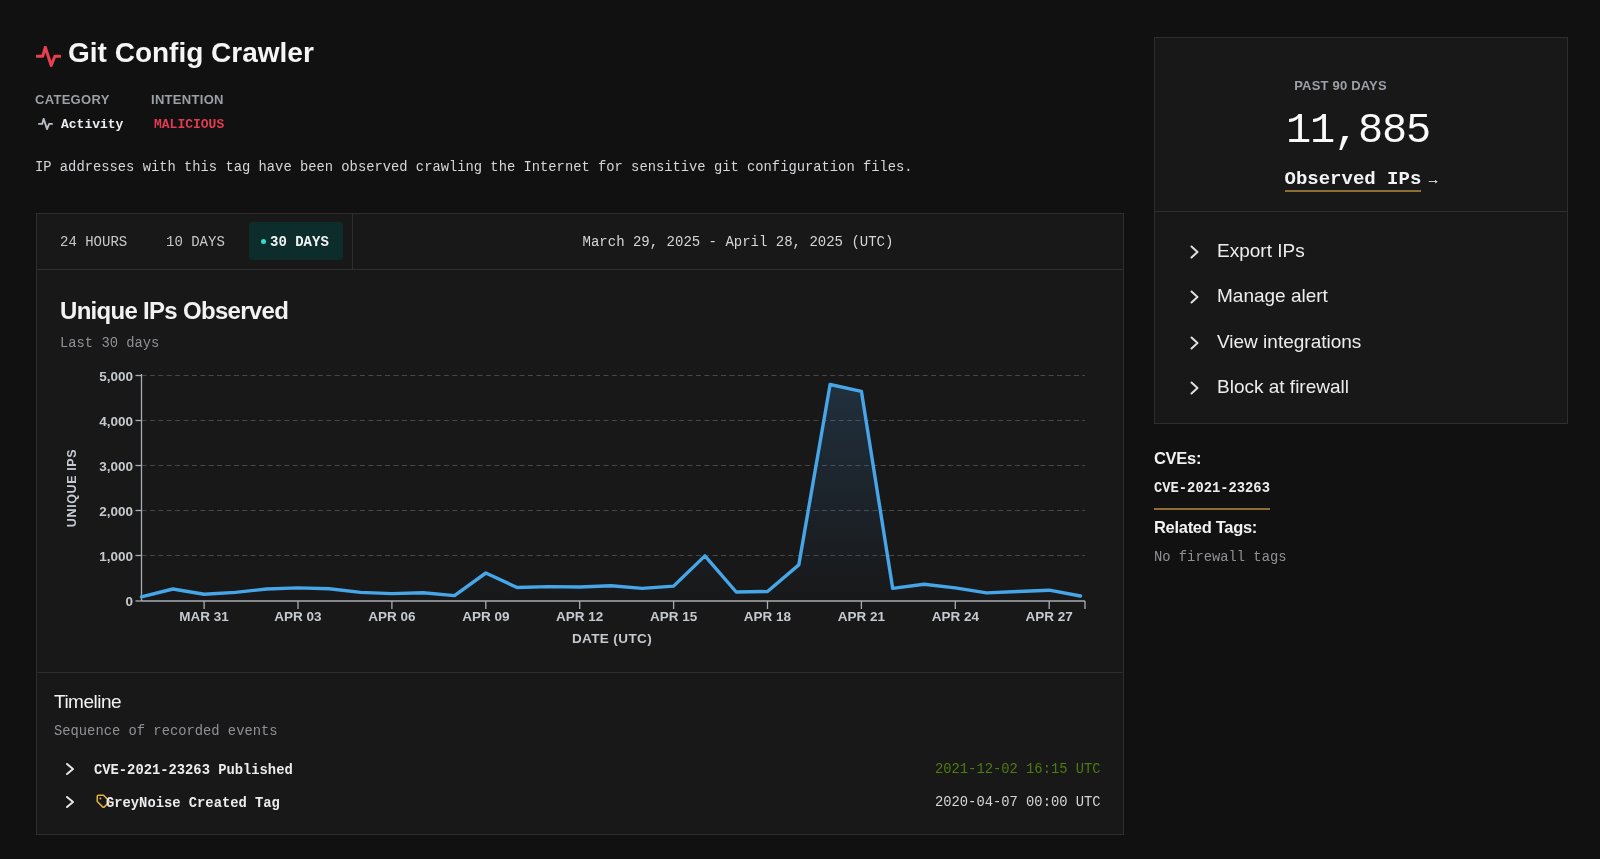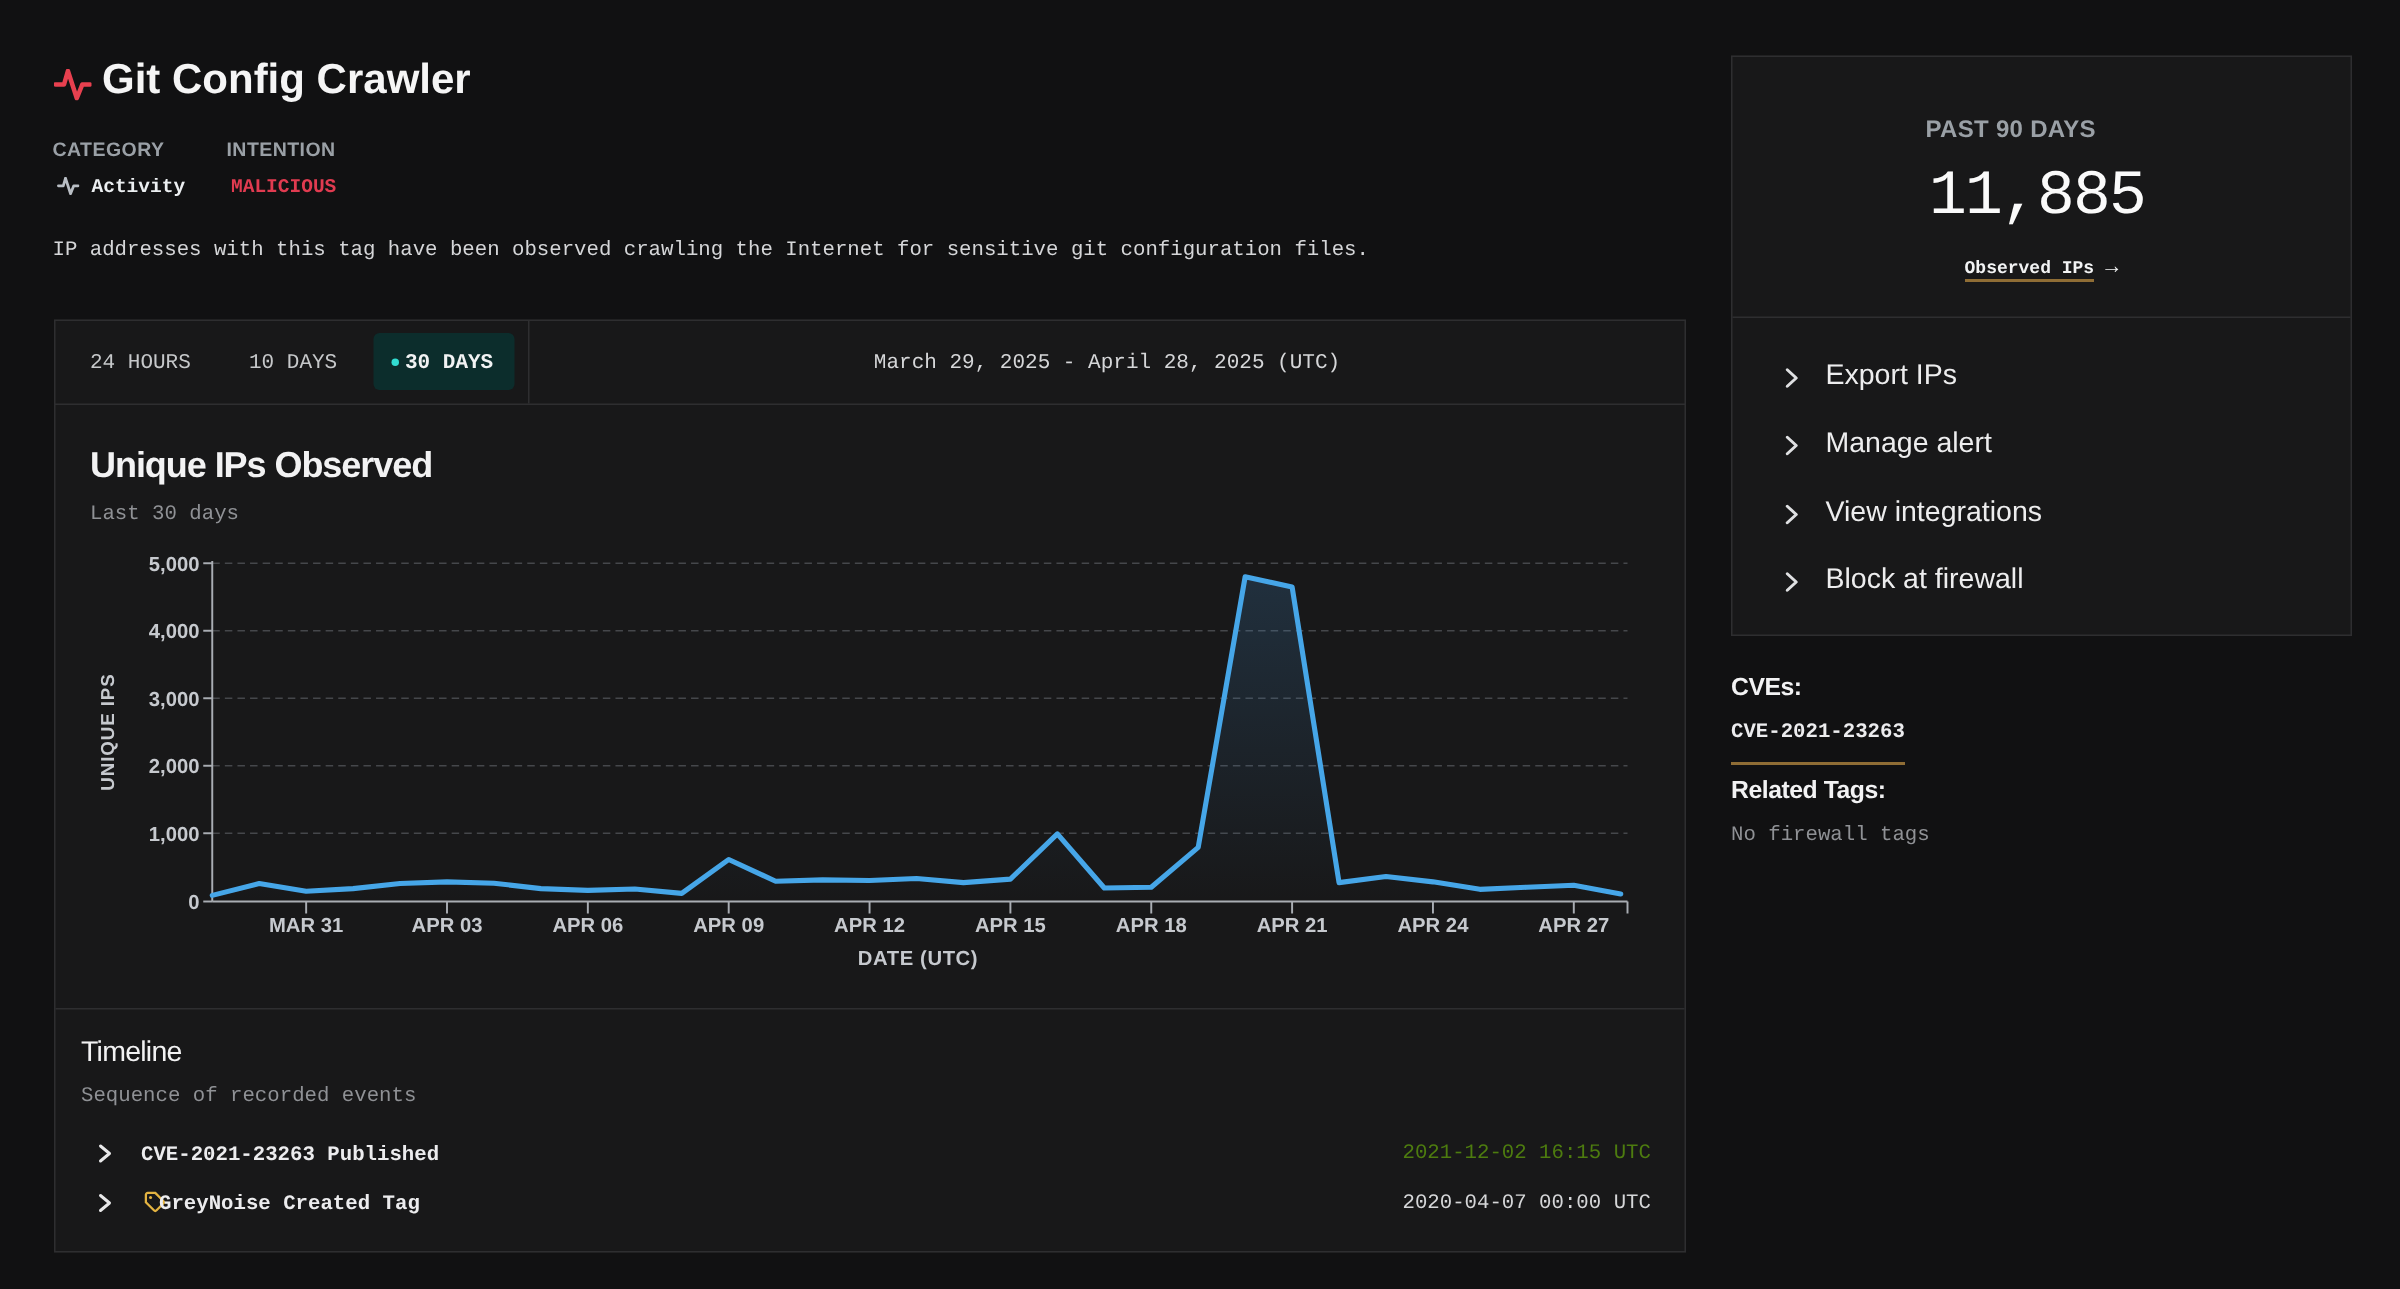--- a/index.html
+++ b/index.html
@@ -129,24 +129,24 @@
 <svg class="abs" style="left:96px; top:794px;" width="15" height="15" viewBox="0 0 24 24">
   <path d="M12 2 L20.6 10.6 a2 2 0 0 1 0 2.8 L13.4 20.6 a2 2 0 0 1 -2.8 0 L2 12 V4 a2 2 0 0 1 2-2 Z" fill="none" stroke="#e3b341" stroke-width="2.4"></path>
   <circle cx="7" cy="7" r="1.6" fill="#e3b341"></circle>
 </svg>
 <div class="abs mono" style="left:106px; top:797px; font-size:13.8px; font-weight:700; color:#ececee;">GreyNoise Created Tag</div>
 <div class="abs mono" style="left:935px; top:796px; font-size:13.8px; color:#d5d6d8;">2020-04-07 00:00 UTC</div>
 
 <div class="abs panel" style="left:1154px; top:37px; width:414px; height:387px;"></div>
 <div class="abs" style="left:1155px; top:211px; width:412px; height:1px; background:#2e2e30;"></div>
 
-<div class="abs" style="left:1154px; top:79px; width:373px; text-align:center; font-size:16px; font-weight:700; color:#9aa0a6; letter-spacing:0.2px;">PAST 90 DAYS</div>
+<div class="abs" style="left:1154px; top:79px; width:373px; text-align:center; font-size:13px; font-weight:700; color:#9aa0a6; letter-spacing:0.2px;">PAST 90 DAYS</div>
 <div class="abs mono" style="left:1151px; top:110px; width:414px; text-align:center; font-size:42px; color:#fafafa; letter-spacing:-1.2px;">11,885</div>
 <div class="abs" style="left:1154px; top:170px; width:414px; text-align:center;">
-  <span class="mono" style="font-size:12px; font-weight:700; color:#f2f3f4; border-bottom:2px solid #8f6d35; padding-bottom:0px;text-align:right;">Observed IPs</span>
+  <span class="mono" style="font-size:19px; font-weight:700; color:#f2f3f4; border-bottom:2px solid #8f6d35; padding-bottom:0px;text-align:right;">Observed IPs</span>
   <span class="mono" style="font-size:14.5px; font-weight:700; color:#f2f3f4; margin-left:3px;">→</span>
 </div>
 
 <svg class="abs" style="left:1189px; top:244px;" width="11" height="16" viewBox="0 0 11 16">
   <polyline points="2.5,2.5 8.5,8 2.5,13.5" fill="none" stroke="#dfe0e2" stroke-width="2" stroke-linecap="round" stroke-linejoin="round"></polyline>
 </svg>
 <div class="abs" style="left:1217px; top:241px; font-size:19px; color:#ededee;">Export IPs</div>
 
 <svg class="abs" style="left:1189px; top:289px;" width="11" height="16" viewBox="0 0 11 16">
   <polyline points="2.5,2.5 8.5,8 2.5,13.5" fill="none" stroke="#dfe0e2" stroke-width="2" stroke-linecap="round" stroke-linejoin="round"></polyline>

